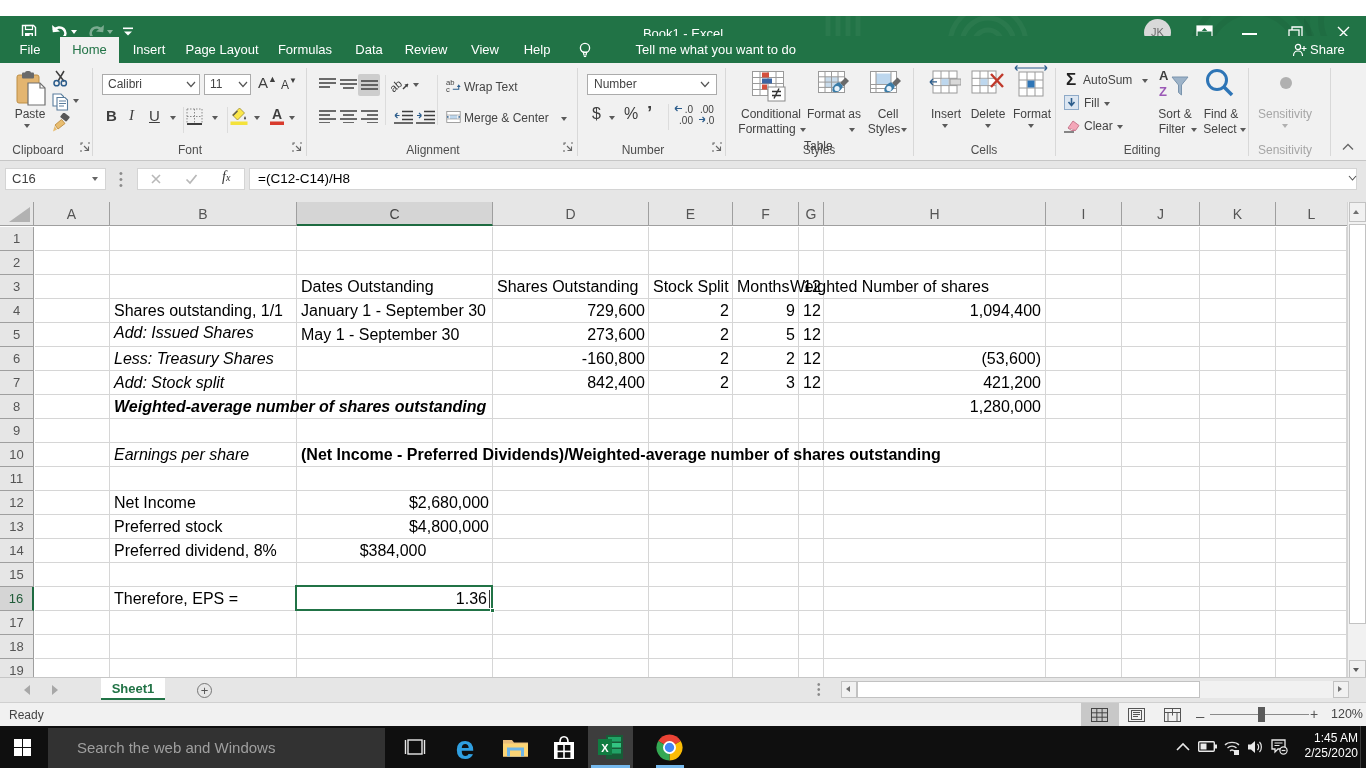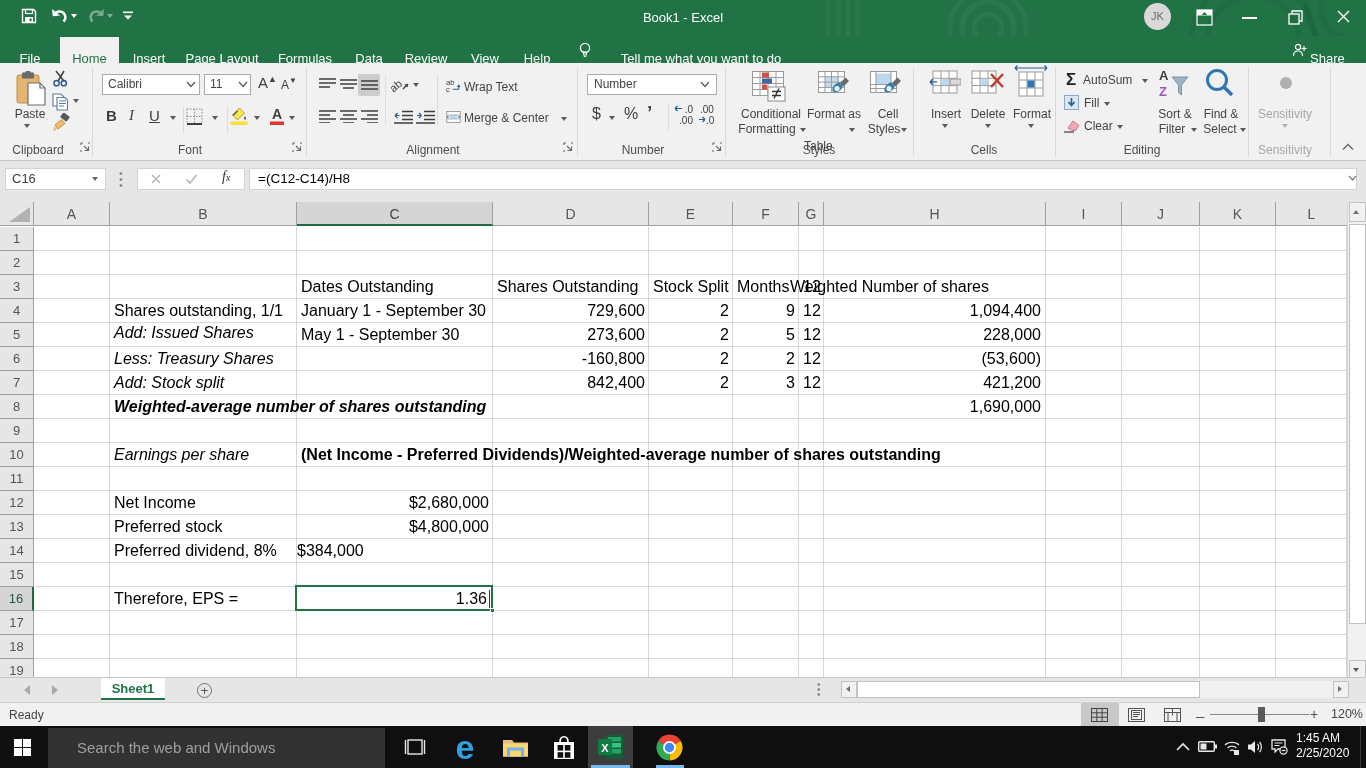--- a/index.html
+++ b/index.html
@@ -1,21 +1,21 @@
 <!DOCTYPE html>
 <html><head>
 <meta charset="utf-8">
 <style>
 *{margin:0;padding:0;box-sizing:border-box;}
 html,body{width:1366px;height:768px;overflow:hidden;}
 body{font-family:"Liberation Sans",sans-serif;position:relative;background:#fff;}
 .abs{position:absolute;}
-#titlebar{left:0;top:0;width:1366px;height:36px;background:#217346;}
+#titlebar{left:0;top:16px;width:1366px;height:36px;background:#217346;}
 #tabrow{left:0;top:36px;width:1366px;height:27px;background:#217346;}
-.tab{position:absolute;top:0;height:27px;line-height:27px;color:#fff;font-size:13px;text-align:center;margin-top:9px;}
+.tab{position:absolute;top:0;height:27px;line-height:27px;color:#fff;font-size:13px;text-align:center;}
 #ribbon{left:0;top:63px;width:1366px;height:98px;background:#f1f1f1;border-bottom:1px solid #c6c6c6;}
 .gsep{position:absolute;top:5px;height:88px;width:1px;background:#d8d8d8;}
 .glabel{position:absolute;top:80px;height:14px;line-height:14px;font-size:12px;color:#4e4e4e;text-align:center;white-space:nowrap;}
 .rtxt{position:absolute;font-size:12px;color:#444;white-space:nowrap;}
 .combo{position:absolute;background:#fff;border:1px solid #ababab;}
 .dd{position:absolute;width:0;height:0;border-left:3.5px solid transparent;border-right:3.5px solid transparent;border-top:4px solid #5a5a5a;}
 #fbar{left:0;top:161px;width:1366px;height:41px;background:#e6e6e6;}
 .fwhite{position:absolute;background:#fff;border:1px solid #d4d4d4;}
 #grid{left:0;top:202px;width:1347px;height:475px;background:#fff;overflow:hidden;}
 .colhead{position:absolute;top:0;height:24px;line-height:24px;background:#e6e6e6;border-right:1px solid #9f9f9f;border-bottom:1px solid #9f9f9f;font-size:14px;color:#555;text-align:center;}
@@ -99,21 +99,21 @@
   <div class="tab" style="left:272px;width:66px">Formulas</div>
   <div class="tab" style="left:348px;width:42px">Data</div>
   <div class="tab" style="left:400px;width:52px">Review</div>
   <div class="tab" style="left:463px;width:44px">View</div>
   <div class="tab" style="left:516px;width:42px">Help</div>
   <svg class="abs" style="left:578px;top:6px" width="14" height="17" viewBox="0 0 14 17">
     <circle cx="7" cy="6" r="4.6" fill="none" stroke="#fff" stroke-width="1.3"></circle>
     <path d="M5.4 10 L8.6 10 L8.2 13 L5.8 13 z" fill="none" stroke="#fff" stroke-width="1.1"></path>
     <path d="M5.8 14.5 h2.4" stroke="#fff" stroke-width="1.1"></path>
   </svg>
-  <div class="tab" style="left:606px;width:190px;text-align:center">Tell me what you want to do</div>
+  <div class="tab" style="left:606px;width:190px;text-align:right">Tell me what you want to do</div>
   <svg class="abs" style="left:1292px;top:7px" width="15" height="14" viewBox="0 0 15 14">
     <circle cx="6" cy="4" r="2.6" fill="none" stroke="#fff" stroke-width="1.2"></circle>
     <path d="M1.5 13 C1.5 9.5 3.5 8 6 8 C8.5 8 10.5 9.5 10.5 13" fill="none" stroke="#fff" stroke-width="1.2"></path>
     <path d="M12 3 v5 M9.5 5.5 h5" stroke="#fff" stroke-width="1.2"></path>
   </svg>
   <div class="tab" style="left:1310px;width:44px;text-align:left">Share</div>
 </div>
 <div id="ribbon" class="abs">
   <div class="gsep" style="left:92px"></div>
   <div class="gsep" style="left:306px"></div>
@@ -472,48 +472,47 @@
   <div class="cell" style="left:733px;top:97px;width:62px;text-align:right">9</div>
   <div class="cell" style="left:803px;top:97px">12</div>
   <div class="cell" style="left:824px;top:97px;width:217px;text-align:right">1,094,400</div>
 
   <div class="cell it" style="left:114px;top:119px">Add: Issued Shares</div>
   <div class="cell" style="left:301px;top:121px">May 1 - September 30</div>
   <div class="cell" style="left:493px;top:121px;width:152px;text-align:right">273,600</div>
   <div class="cell" style="left:649px;top:121px;width:80px;text-align:right">2</div>
   <div class="cell" style="left:733px;top:121px;width:62px;text-align:right">5</div>
   <div class="cell" style="left:803px;top:121px">12</div>
-  <div class="cell" style="left:824px;top:121px;width:217px;text-align:right">228,000</div>
 
   <div class="cell it" style="left:114px;top:145px">Less: Treasury Shares</div>
   <div class="cell" style="left:493px;top:145px;width:152px;text-align:right">-160,800</div>
   <div class="cell" style="left:649px;top:145px;width:80px;text-align:right">2</div>
   <div class="cell" style="left:733px;top:145px;width:62px;text-align:right">2</div>
   <div class="cell" style="left:803px;top:145px">12</div>
   <div class="cell" style="left:824px;top:145px;width:217px;text-align:right">(53,600)</div>
 
   <div class="cell it" style="left:114px;top:169px">Add: Stock split</div>
   <div class="cell" style="left:493px;top:169px;width:152px;text-align:right">842,400</div>
   <div class="cell" style="left:649px;top:169px;width:80px;text-align:right">2</div>
   <div class="cell" style="left:733px;top:169px;width:62px;text-align:right">3</div>
   <div class="cell" style="left:803px;top:169px">12</div>
   <div class="cell" style="left:824px;top:169px;width:217px;text-align:right">421,200</div>
 
   <div class="cell it bd" style="left:114px;top:193px">Weighted-average number of shares outstanding</div>
-  <div class="cell" style="left:824px;top:193px;width:217px;text-align:right">1,690,000</div>
+  <div class="cell" style="left:824px;top:193px;width:217px;text-align:right">1,280,000</div>
 
   <div class="cell it" style="left:114px;top:241px">Earnings per share</div>
   <div class="cell bd" style="left:301px;top:241px">(Net Income - Preferred Dividends)/Weighted-average number of shares outstanding</div>
 
   <div class="cell" style="left:114px;top:289px">Net Income</div>
   <div class="cell" style="left:297px;top:289px;width:192px;text-align:right">$2,680,000</div>
   <div class="cell" style="left:114px;top:313px">Preferred stock</div>
   <div class="cell" style="left:297px;top:313px;width:192px;text-align:right">$4,800,000</div>
   <div class="cell" style="left:114px;top:337px">Preferred dividend, 8%</div>
-  <div class="cell" style="left:297px;top:337px;width:192px;text-align:left">$384,000</div>
+  <div class="cell" style="left:297px;top:337px;width:192px;text-align:center">$384,000</div>
 
   <div class="cell" style="left:114px;top:385px">Therefore, EPS =</div>
   <div class="cell" style="left:297px;top:385px;width:190px;text-align:right">1.36</div>
   <div class="abs" style="left:295px;top:383px;width:198px;height:26px;border:2px solid #217346"></div>
   <div class="abs" style="left:490px;top:406px;width:5px;height:5px;background:#217346;border:1px solid #fff"></div>
   <div class="abs" style="left:489px;top:388px;width:1px;height:18px;background:#333"></div>
 </div>
 
 <div class="abs" style="left:1347px;top:202px;width:19px;height:481px;background:#f1f1f1;border-left:1px solid #d4d4d4">
   <div class="abs" style="left:1px;top:0;width:17px;height:20px;background:#f1f1f1;border:1px solid #c2c2c2"></div>
@@ -631,15 +630,15 @@
   <svg class="abs" style="left:1247px;top:13px" width="16" height="16" viewBox="0 0 16 16">
     <path d="M1 5.5 h3 L8 2 v12 L4 10.5 h-3 z" fill="#e8e8e8"></path>
     <path d="M10.5 5 C12 6.5 12 9.5 10.5 11 M12.5 3 C15 5.5 15 10.5 12.5 13" stroke="#e8e8e8" stroke-width="1.2" fill="none"></path>
   </svg>
   <svg class="abs" style="left:1271px;top:13px" width="17" height="16" viewBox="0 0 17 16">
     <path d="M1 1 h13 v9 h-7 l-3 3 v-3 h-3 z" fill="none" stroke="#e8e8e8" stroke-width="1.3"></path>
     <path d="M3.5 4 h8 M3.5 6.5 h5" stroke="#e8e8e8" stroke-width="1.1"></path>
     <circle cx="12.5" cy="11.5" r="3.6" fill="#0f0f0f" stroke="#e8e8e8" stroke-width="1.2"></circle>
     <path d="M10.6 11.5 h3.8" stroke="#e8e8e8" stroke-width="1.2"></path>
   </svg>
-  <div class="abs" style="left:1296px;top:5px;width:62px;text-align:left;color:#fff;font-size:12px;line-height:15px">1:45 AM<br>2/25/2020</div>
+  <div class="abs" style="left:1296px;top:5px;width:62px;text-align:right;color:#fff;font-size:12px;line-height:15px">1:45 AM<br>2/25/2020</div>
   <div class="abs" style="left:1360px;top:0;width:1px;height:42px;background:#3a3a3a"></div>
 </div>
 
 </body></html>

